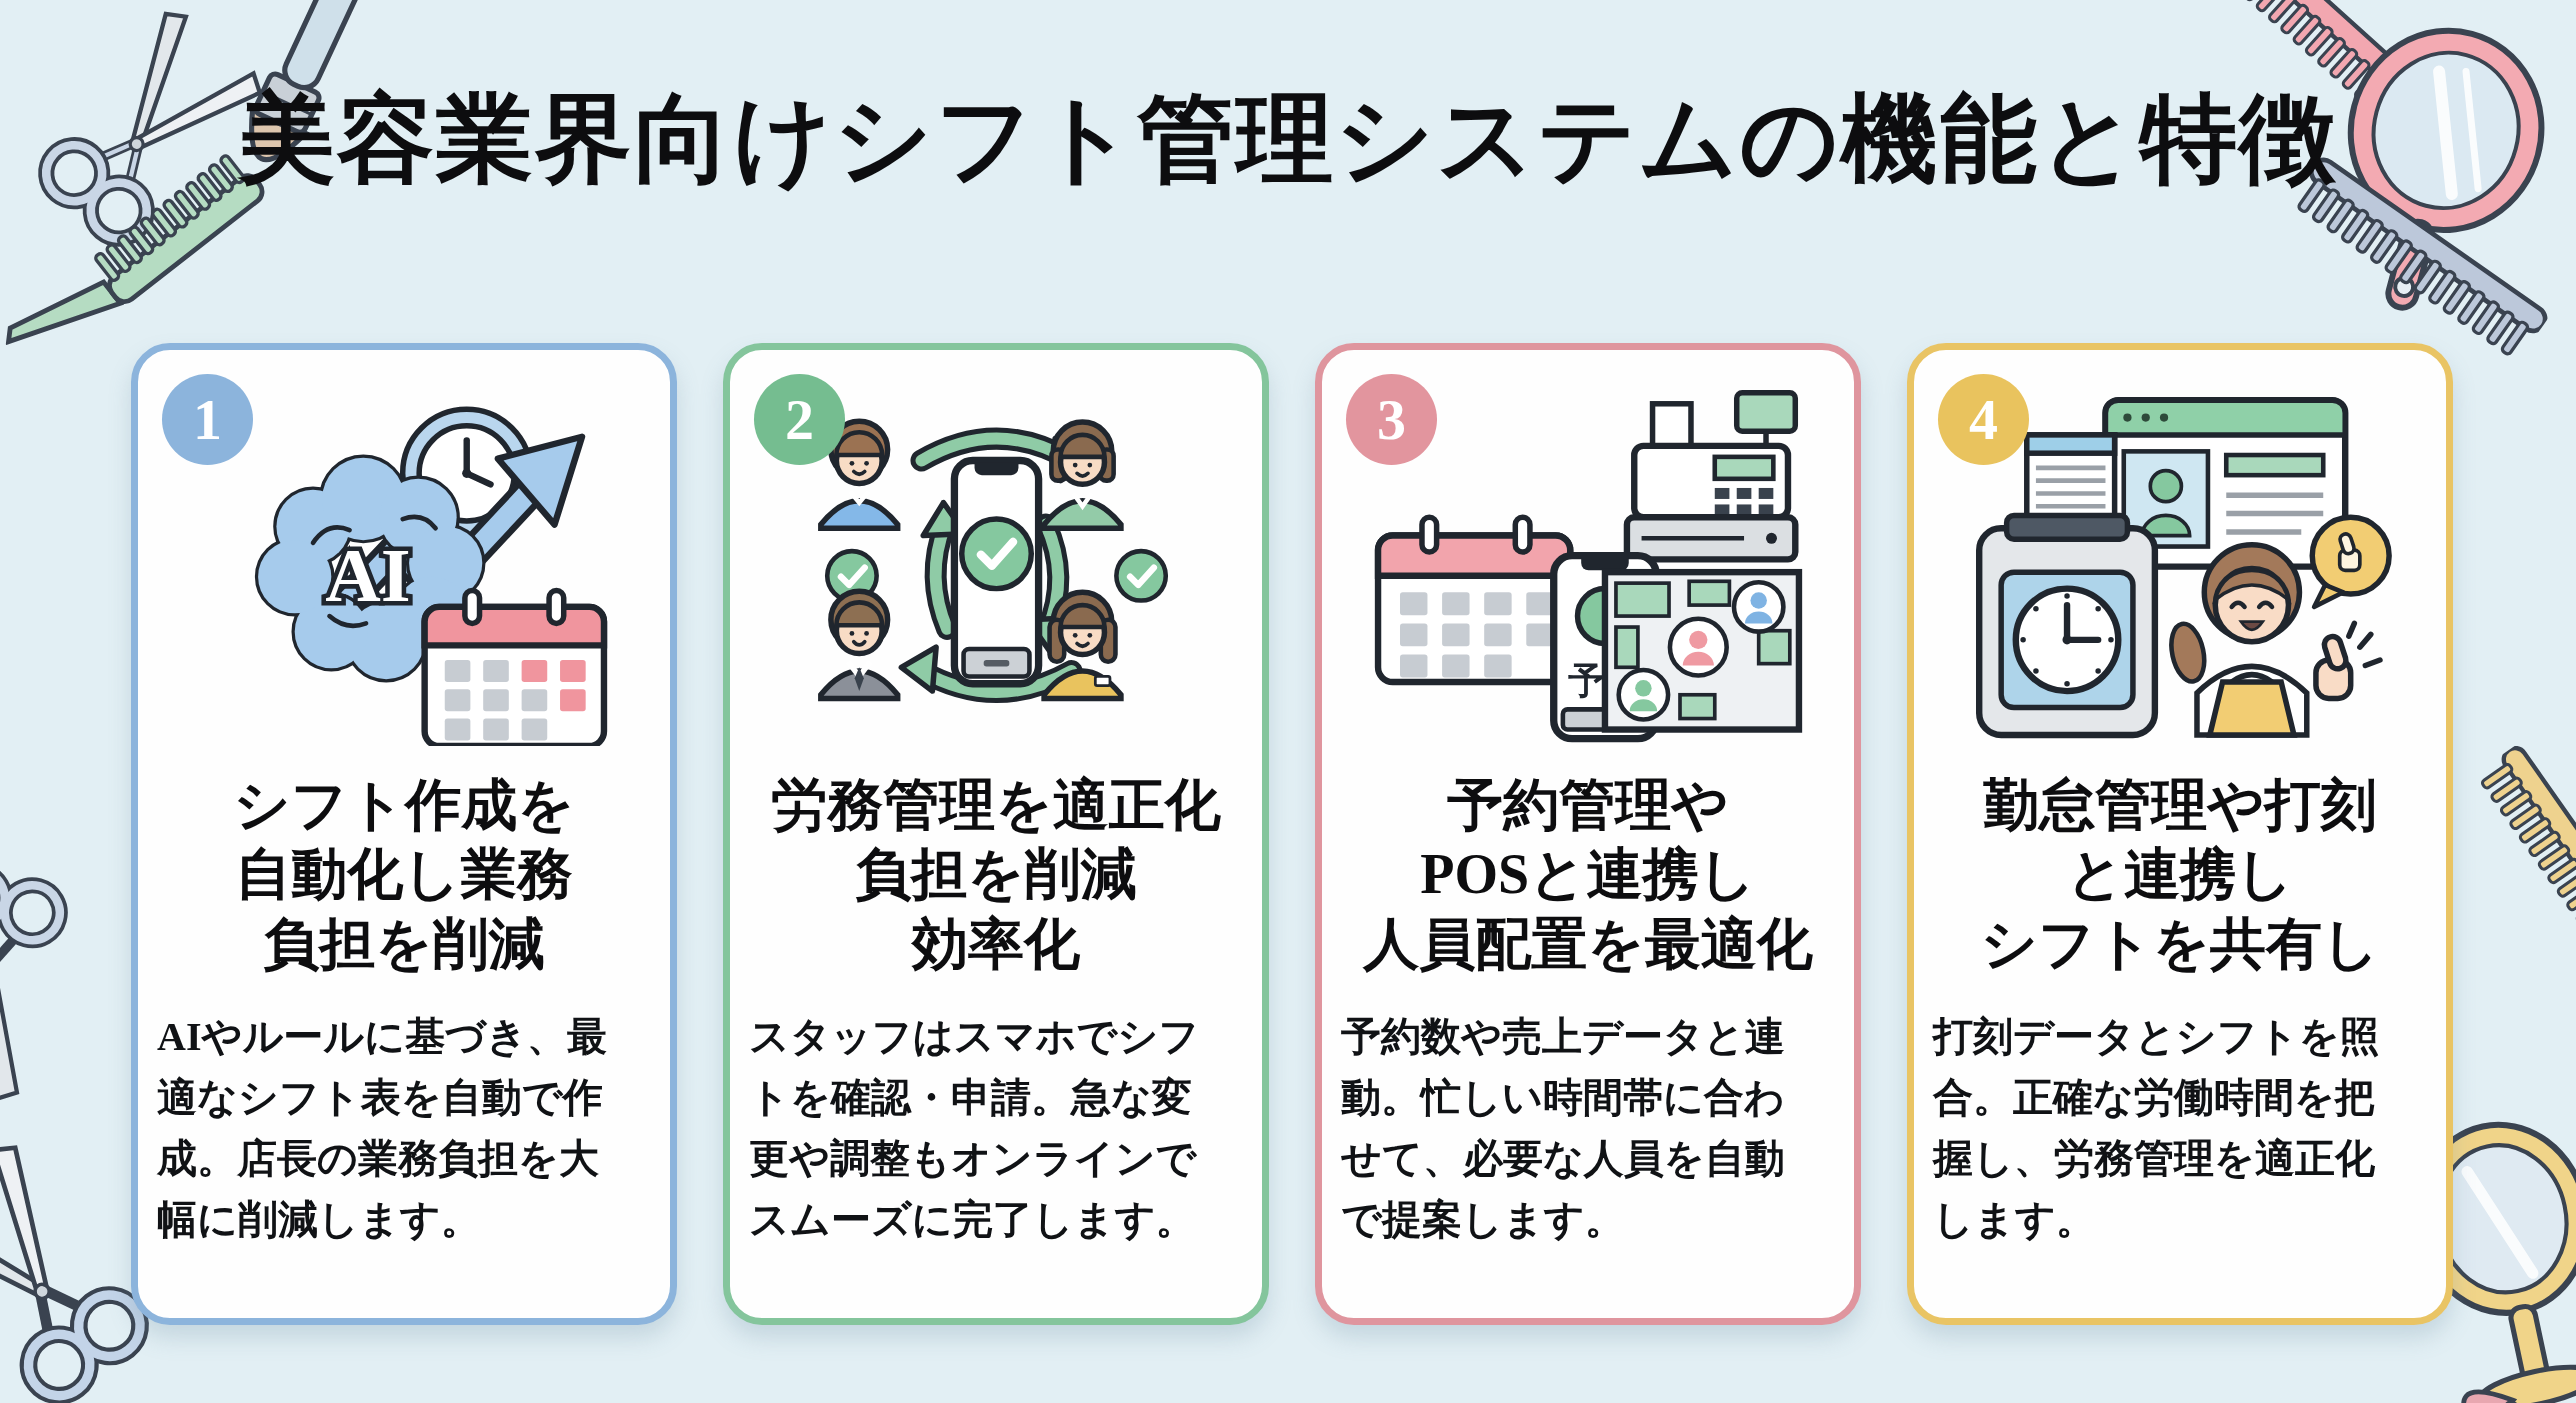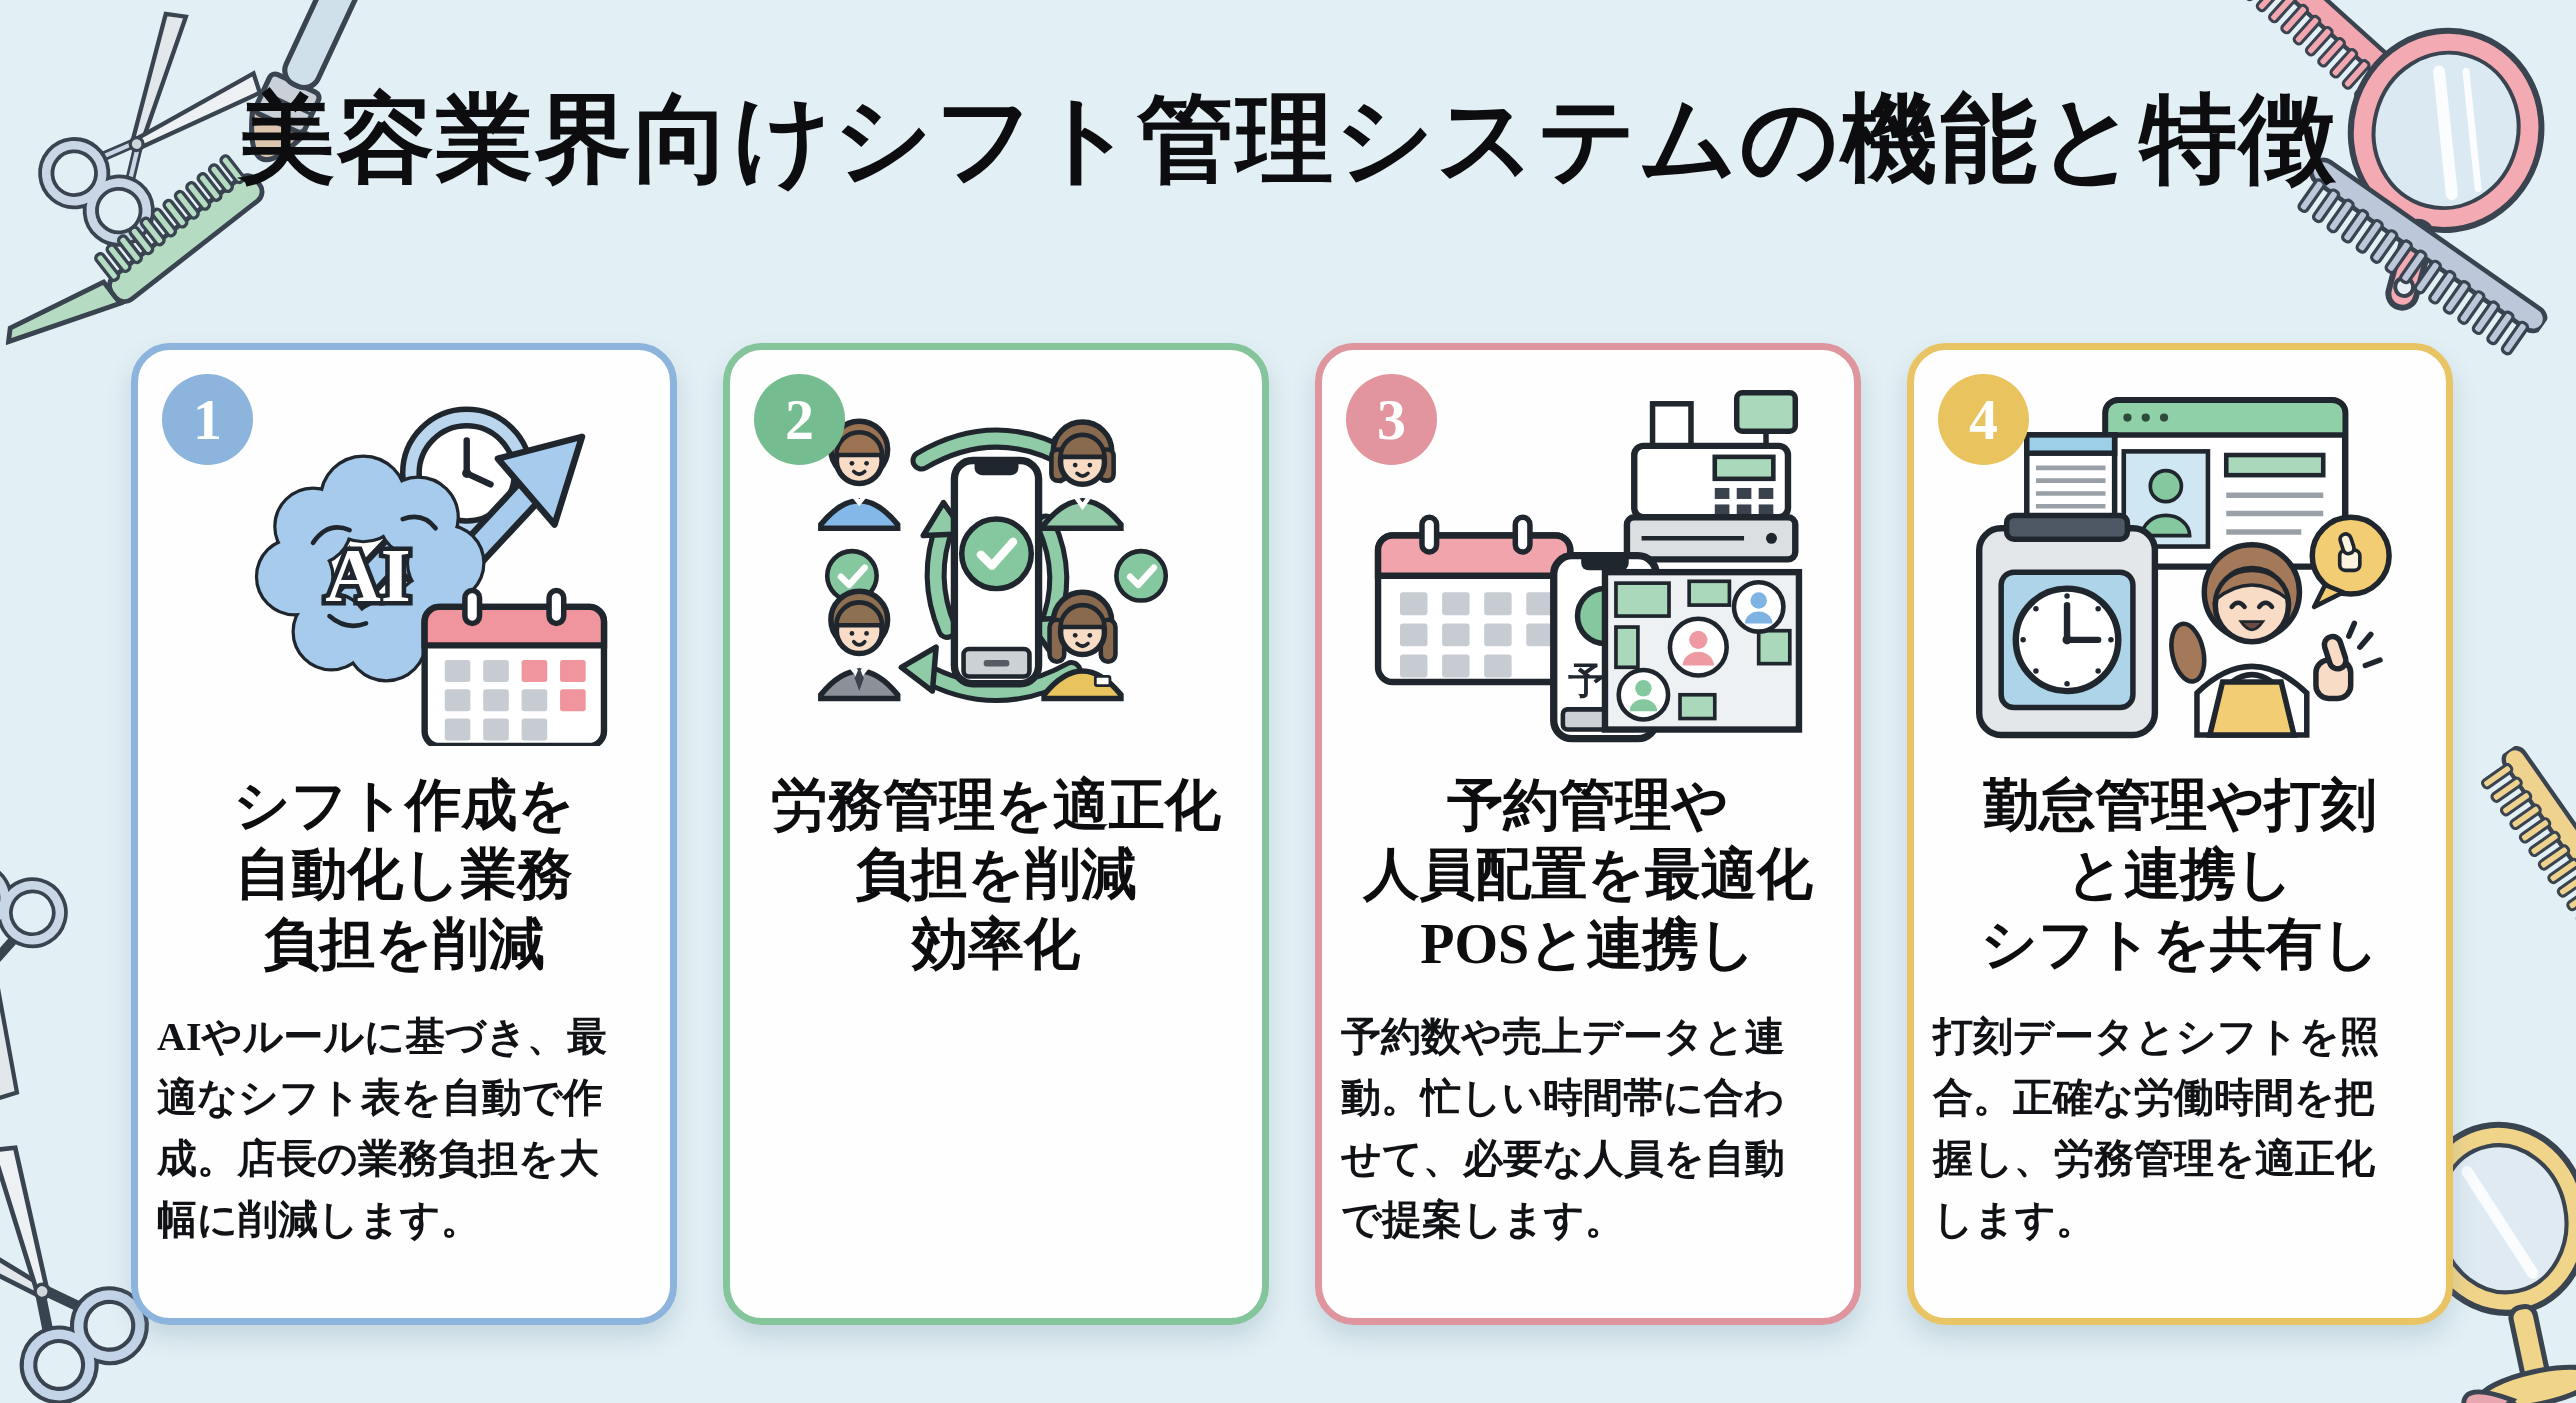--- a/index.html
+++ b/index.html
@@ -361,20 +361,21 @@
             <rect x="214" y="294" width="72" height="30" rx="6" fill="#ccd1d6" stroke="#20262e" stroke-width="5"></rect>
             <rect x="236" y="306" width="28" height="7" rx="3" fill="#555c64"></rect>
           </g>
         </svg>
       </div>
       <div class="card-title">
         <div>労務管理を適正化</div>
         <div>負担を削減</div>
         <div>効率化</div>
       </div>
+      <div class="card-body">スタッフはスマホでシフトを確認・申請。急な変更や調整もオンラインでスムーズに完了します。</div>
     </div>
 
     <div class="card c3">
       <div class="badge">3</div>
       <div class="icon-wrap">
         <svg viewBox="0 0 500 400">
 
           <g transform="translate(20,148)">
             <rect x="0" y="22" width="210" height="160" rx="16" fill="#ffffff" stroke="#20262e" stroke-width="7"></rect>
             <path d="M16,22 h178 a16,16 0 0 1 16,16 v28 h-210 v-28 a16,16 0 0 1 16,-16 z" fill="#f2a4ac" stroke="#20262e" stroke-width="7"></path>
@@ -446,22 +447,22 @@
             <g>
               <circle cx="42" cy="134" r="27" fill="#ffffff" stroke="#20262e" stroke-width="5"></circle>
               <circle cx="42" cy="127" r="9" fill="#85c89f"></circle>
               <path d="M27,152 a15,13 0 0 1 30,0 z" fill="#85c89f"></path>
             </g>
           </g>
         </svg>
       </div>
       <div class="card-title">
         <div>予約管理や</div>
+        <div>POSと連携し</div>
         <div>人員配置を最適化</div>
-        <div>POSと連携し</div>
       </div>
       <div class="card-body">予約数や売上データと連動。忙しい時間帯に合わせて、必要な人員を自動で提案します。</div>
     </div>
 
     <div class="card c4">
       <div class="badge">4</div>
       <div class="icon-wrap">
         <svg viewBox="0 0 500 400">
 
           <g transform="translate(168,22)">

